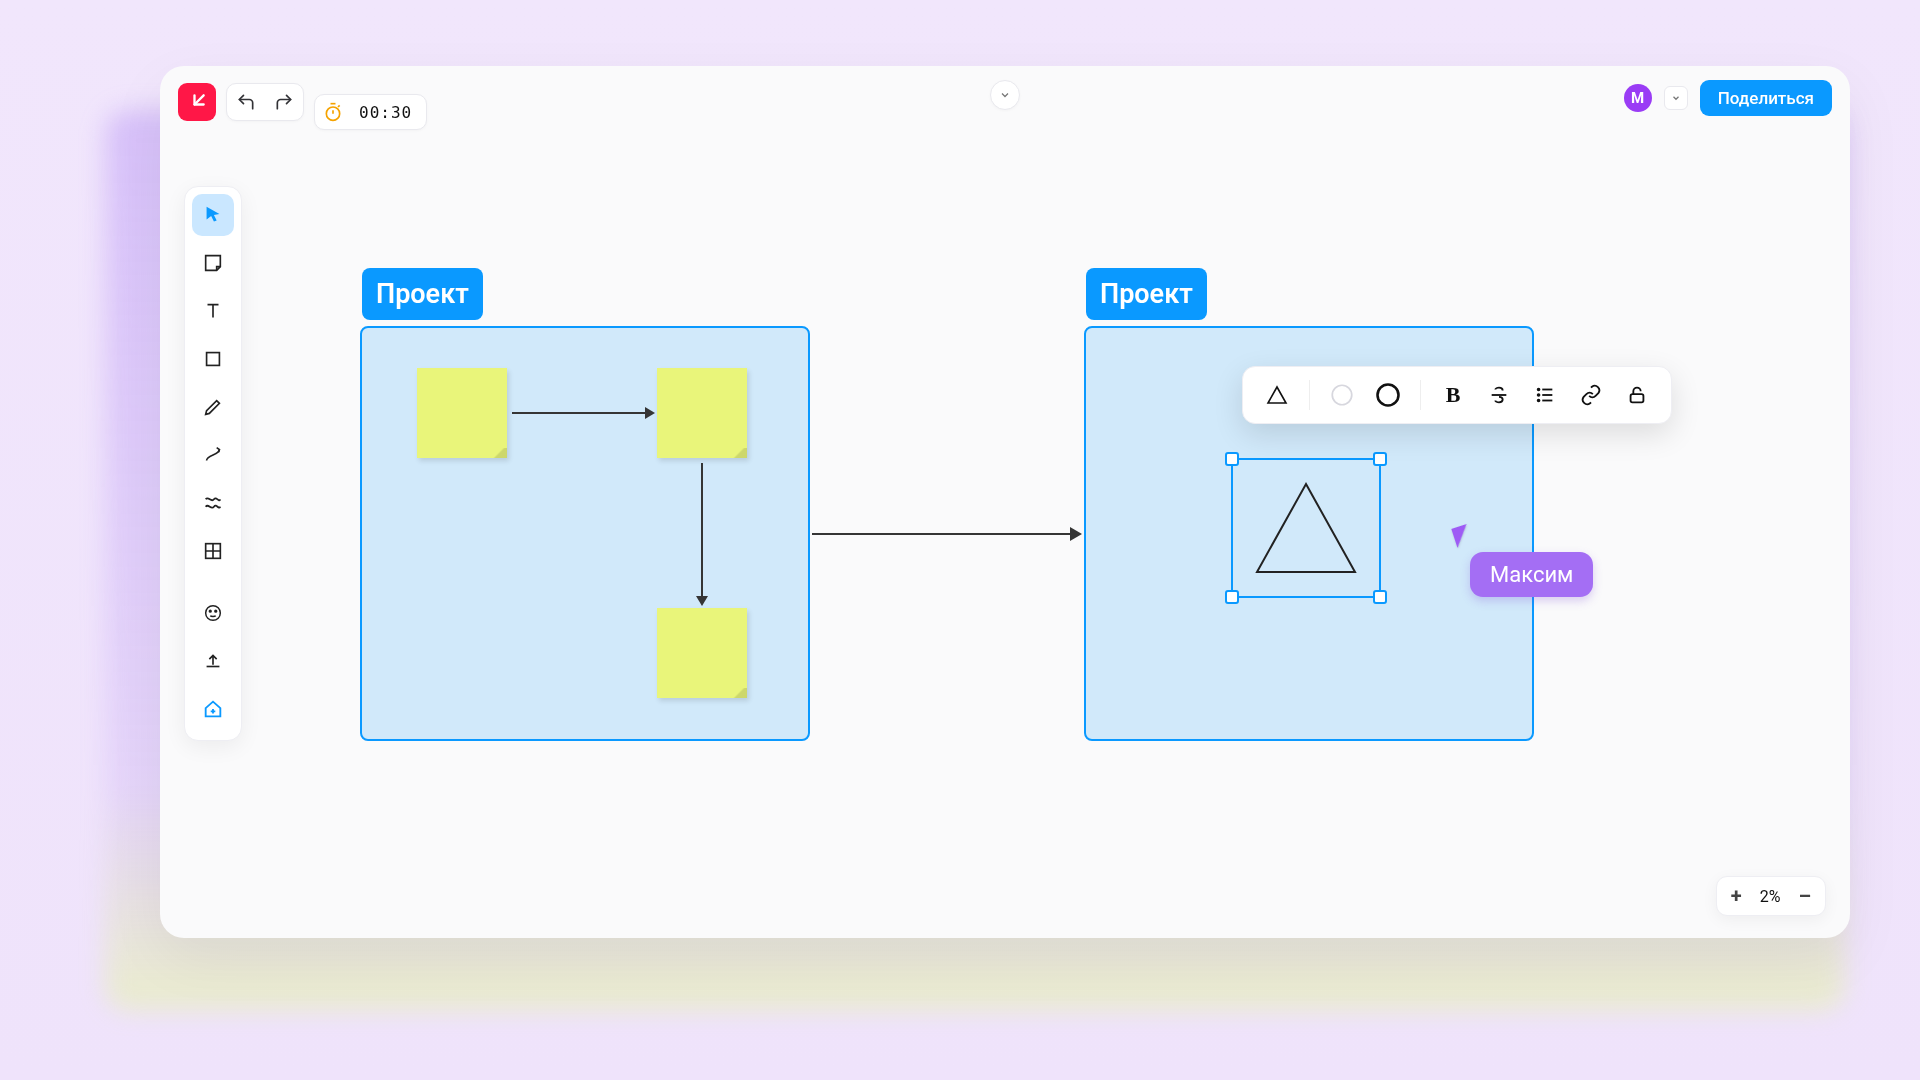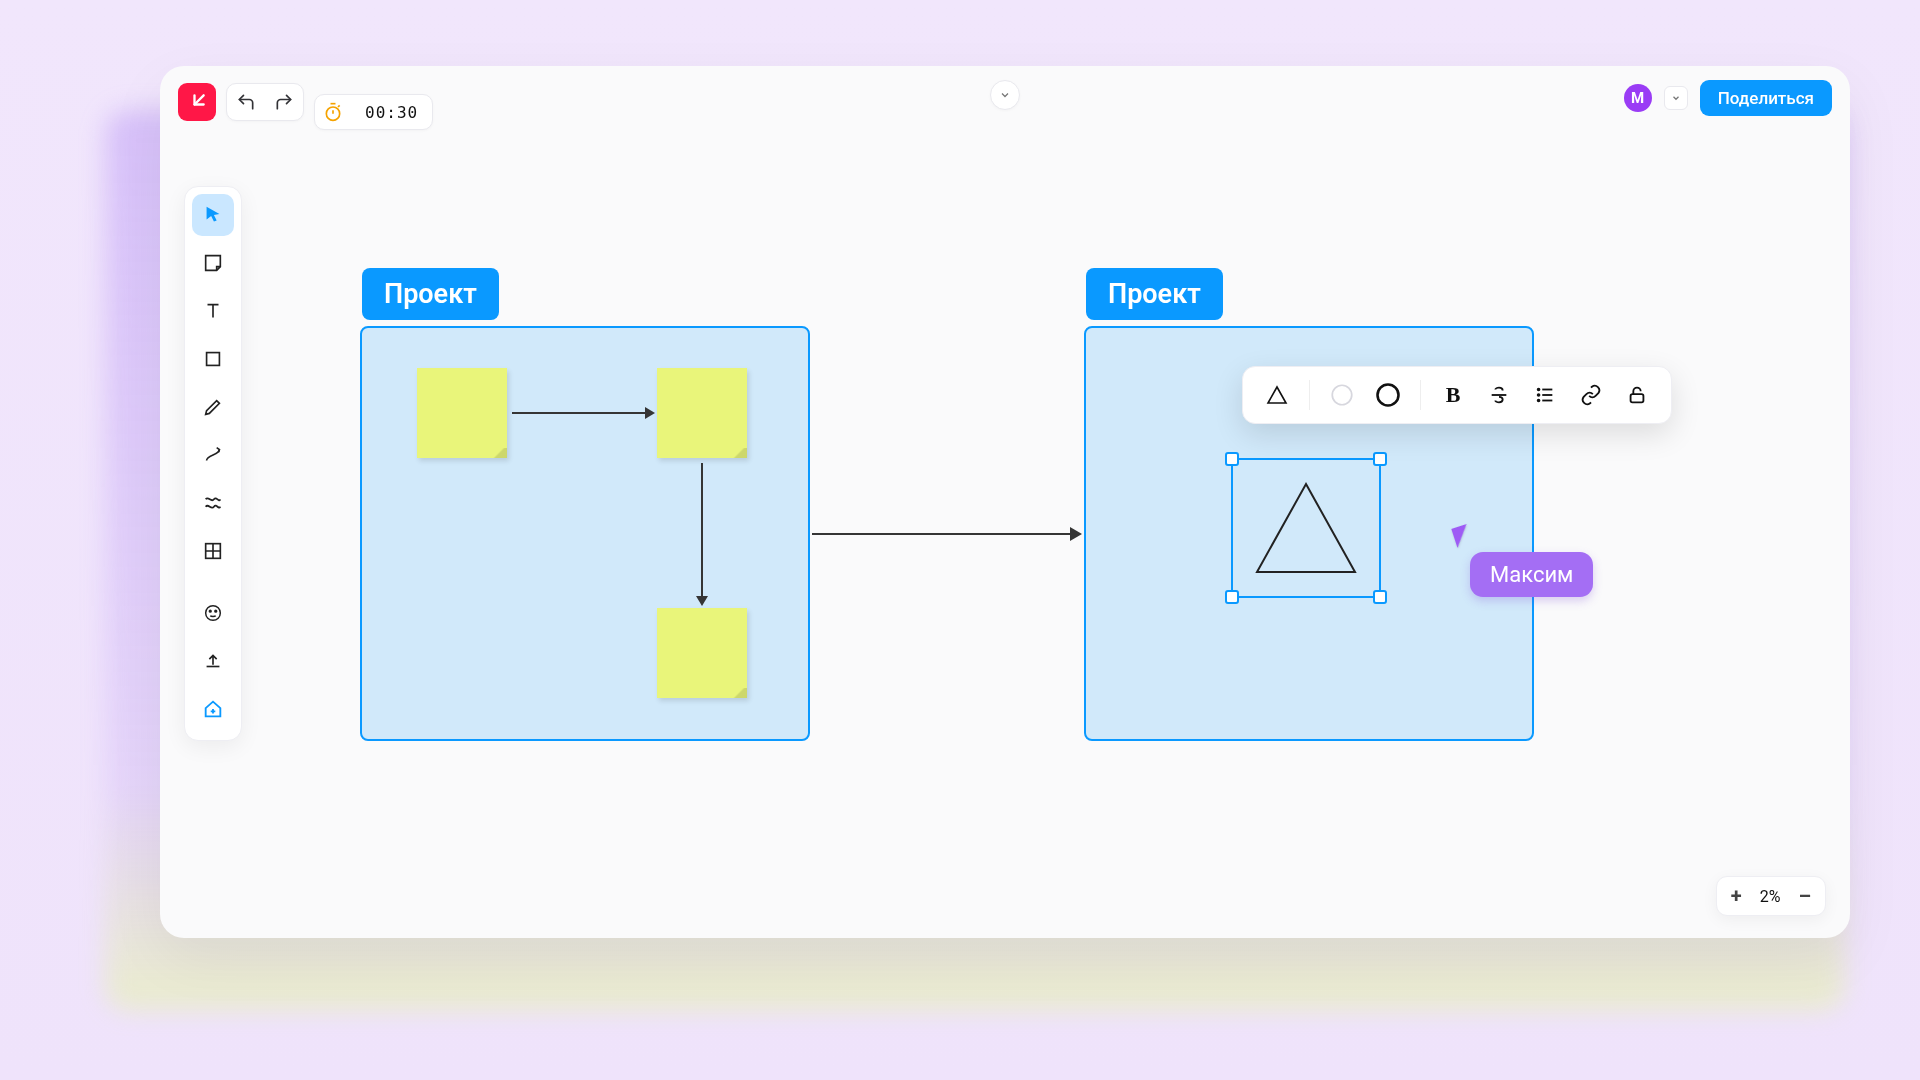--- a/index.html
+++ b/index.html
@@ -61,21 +61,21 @@
     color: #323236; cursor: pointer;
   }
   .timer-group {
     background: #fff;
     border: 1px solid #e9e9ee;
     border-radius: 10px;
     display: flex;
     align-items: center;
     height: 36px;
     padding: 0 14px 0 8px;
-    gap: 22px;
+    gap: 16px;
     font-family: ui-monospace, Menlo, monospace;
     font-size: 16px; letter-spacing: 1px;
     color: #111;
     box-shadow: 0 1px 3px rgba(0,0,0,0.03);
     margin-top: 20px;
   }
   .stopwatch { width: 20px; height: 20px; color: #f5a300; }
   .topbar-center-dropdown {
     position: absolute;
     left: 50%; transform: translateX(-50%);
@@ -148,21 +148,21 @@
     position: absolute;
     border: 2px solid #0a99ff;
     background: #d1e9fa;
     border-radius: 8px;
   }
   .frame-label {
     position: absolute;
     top: -60px; left: 0;
     background: #0a99ff; color: #fff;
     font-size: 27px; font-weight: 600;
-    padding: 10px 22px;
+    padding: 10px 14px;
     border-radius: 8px;
   }
   .sticky {
     position: absolute;
     width: 90px; height: 90px;
     background: #e9f57a;
     box-shadow: 2px 3px 5px rgba(0,0,0,0.12);
   }
   .sticky::after {
     content:"";

